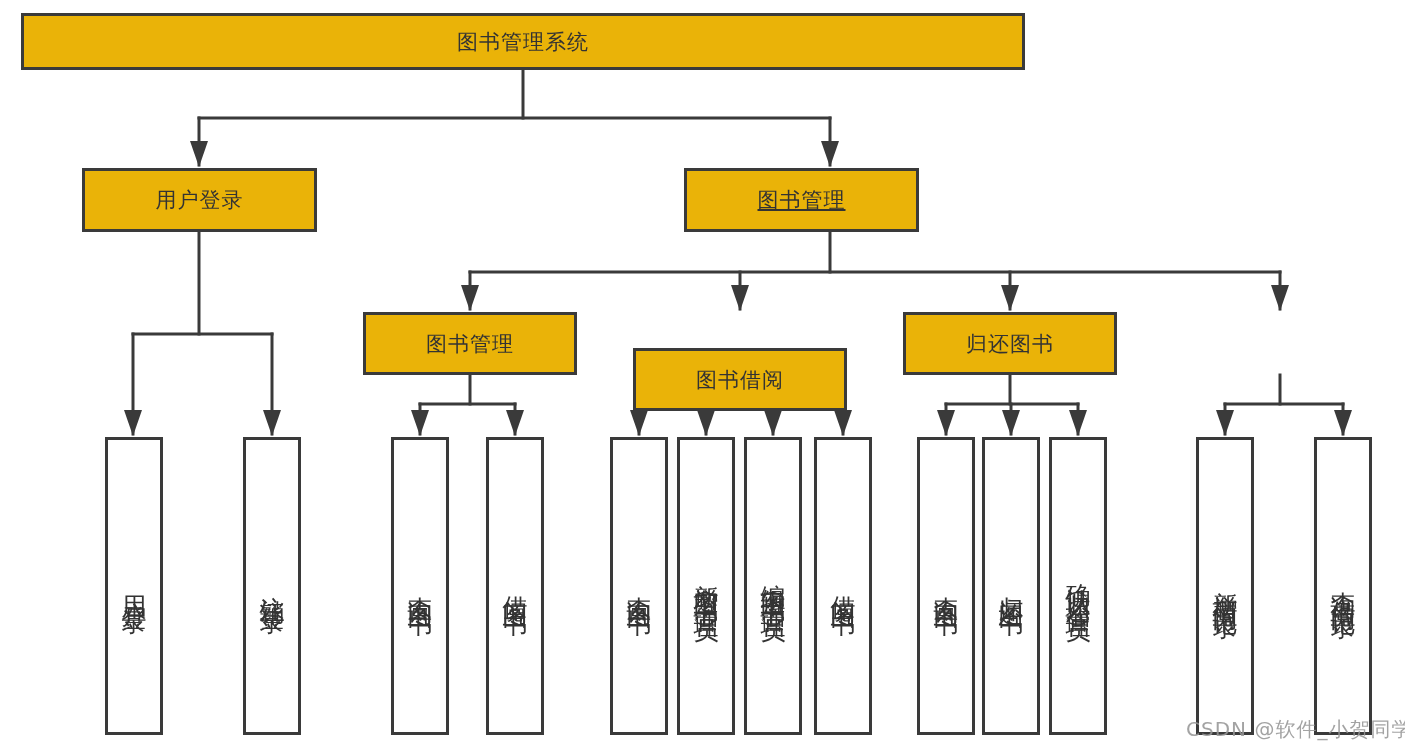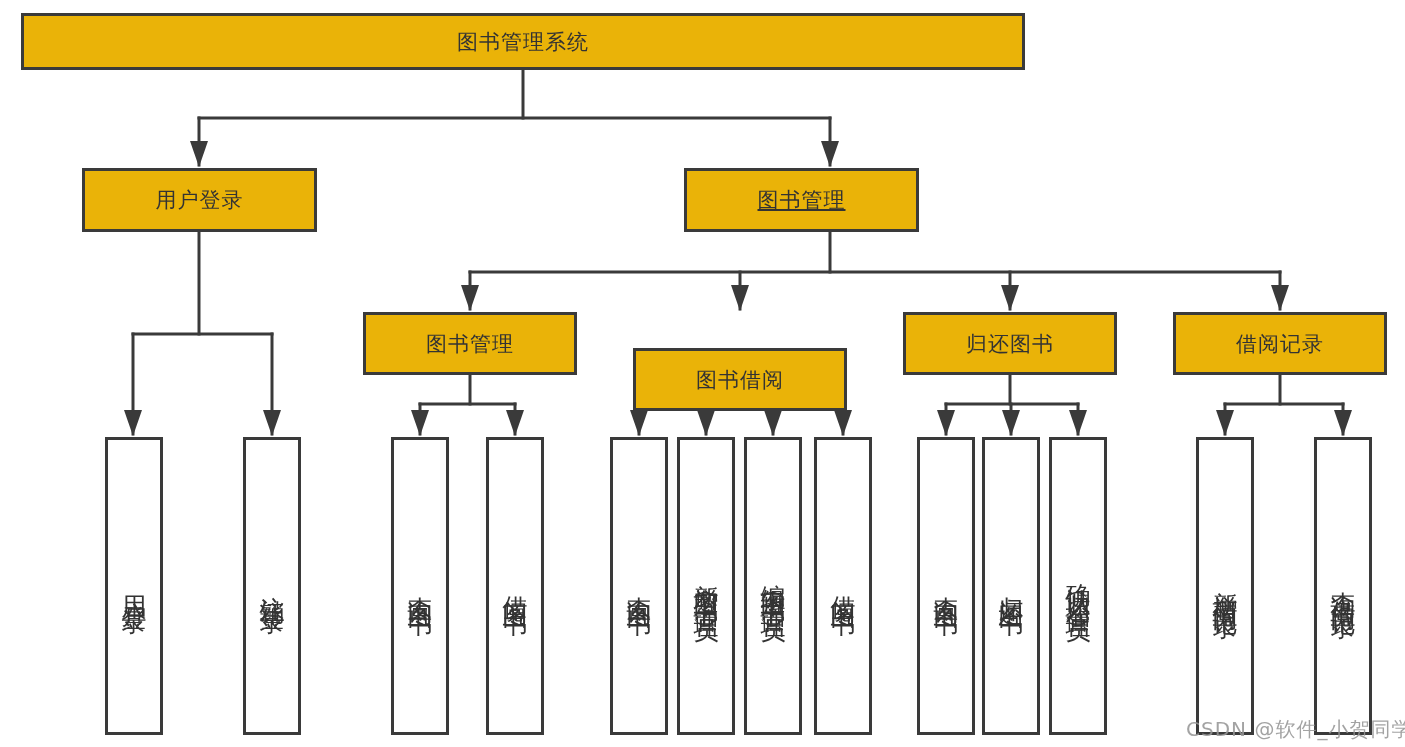--- a/index.html
+++ b/index.html
@@ -130,21 +130,20 @@
   </svg>
 
   <div class="node root">图书管理系统</div>
 
   <div class="node lvl2" style="left:82px;">用户登录</div>
   <div class="node lvl2" style="left:684px;text-decoration:underline;">图书管理</div>
 
   <div class="node lvl3" style="left:363px;">图书管理</div>
   <div class="node lvl3" style="left:633px;margin-top:36px;">图书借阅</div>
   <div class="node lvl3" style="left:903px;">归还图书</div>
-  <div class="node lvl3" style="left:1173px;">借阅记录</div>
 
   <div class="leaf" style="left:105px;">用户登录</div>
   <div class="leaf" style="left:243px;">注销登录</div>
 
   <div class="leaf" style="left:391px;">查询图书</div>
   <div class="leaf" style="left:486px;">借阅图书</div>
 
   <div class="leaf" style="left:610px;">查询图书</div>
   <div class="leaf" style="left:677px;">新增图书（管理员）</div>
   <div class="leaf" style="left:744px;">编辑图书（管理员）</div>

